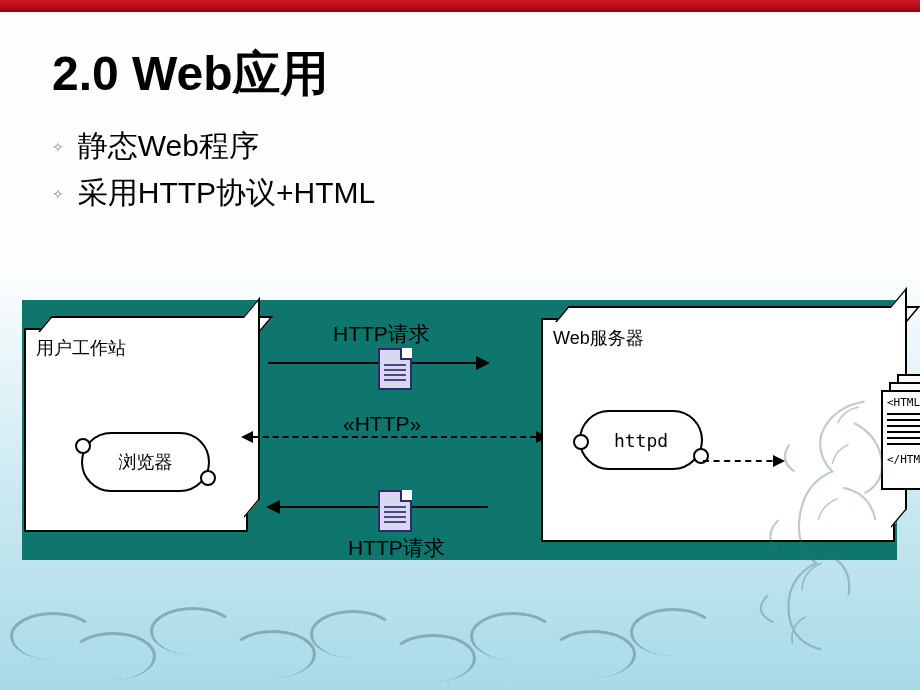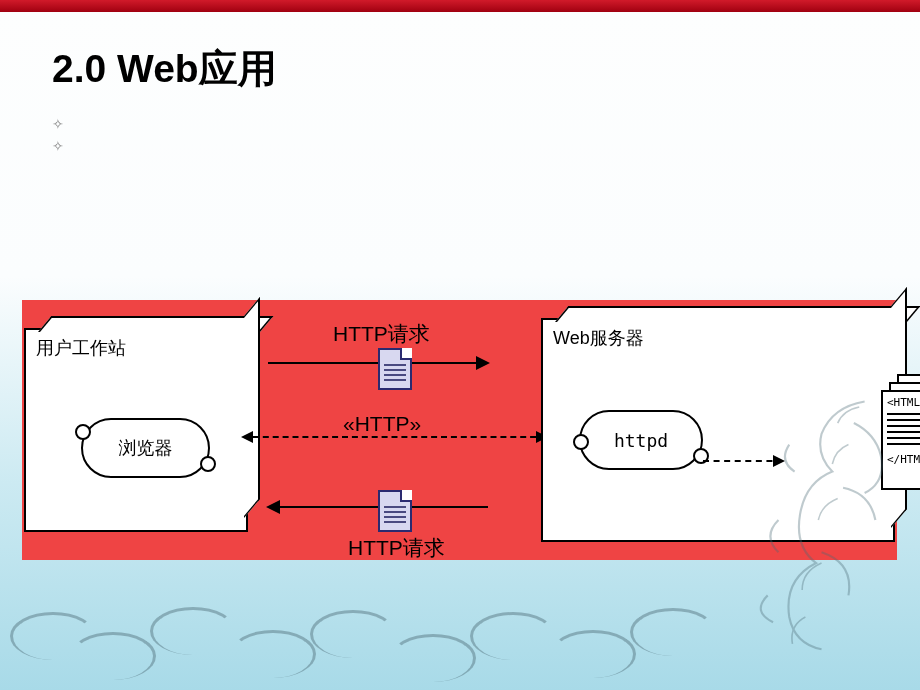--- a/index.html
+++ b/index.html
@@ -10,21 +10,21 @@
     font-family: "Microsoft YaHei", Arial, sans-serif;
     background: linear-gradient(to bottom, #fdfefe 0%, #fbfdfe 40%, #cceaf2 70%, #a8dae8 100%);
     position: relative;
     overflow: hidden;
   }
   .top-bar {
     height: 12px;
     background: linear-gradient(to bottom, #d11a2a, #a00010);
   }
   .title {
-    font-size: 39px;
+    font-size: 48px;
     font-weight: bold;
     color: #000;
     margin: 30px 0 20px 52px;
   }
   .bullets {
     margin-left: 52px;
   }
   .bullet {
     font-size: 30px;
     color: #000;
@@ -36,21 +36,21 @@
     font-size: 14px;
     color: #8a8a8a;
     margin-right: 14px;
   }
   .diagram-wrap {
     position: absolute;
     left: 22px;
     top: 300px;
     width: 875px;
     height: 260px;
-    background: #ef4444;
+    background: #0f766e;
     display: flex;
     align-items: center;
     justify-content: space-between;
     padding: 0 2px;
     box-sizing: border-box;
   }
   .node-box {
     position: relative;
   }
   .node-3d {
@@ -100,21 +100,21 @@
     position: absolute;
     border: 2px solid #000;
     border-radius: 30px;
     display: flex;
     align-items: center;
     justify-content: center;
     font-size: 18px;
     background: #fff;
   }
   .capsule-left {
-    left: 55px; top: 88px; width: 125px; height: 56px;
+    left: 55px; top: 102px; width: 125px; height: 56px;
   }
   .capsule-right {
     left: 36px; top: 90px; width: 120px; height: 56px;
   }
   .port {
     position: absolute;
     width: 12px; height: 12px;
     border: 2px solid #000;
     border-radius: 50%;
     background: #fff;
@@ -258,23 +258,25 @@
 </head>
 <body>
 
 <div class="top-bar"></div>
 
 <div class="title">2.0 Web应用</div>
 
 <div class="bullets">
   <div class="bullet">
     <span class="diamond">✧</span>
+    <span>静态Web程序</span>
   </div>
   <div class="bullet">
     <span class="diamond">✧</span>
+    <span>采用HTTP协议+HTML</span>
   </div>
 </div>
 
 <div class="diagram-wrap">
 
   <div class="node-box">
     <div class="node-3d node-left">
       <div class="node-top"></div>
       <div class="node-side"></div>
       <div class="node-label">用户工作站</div>

